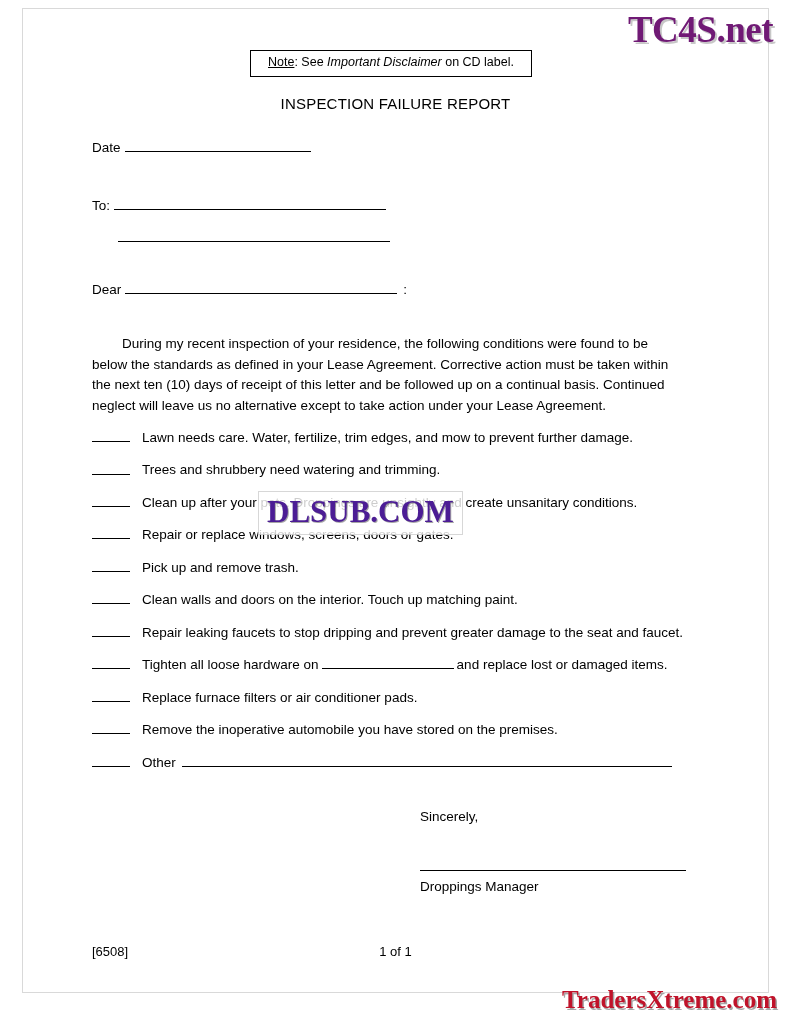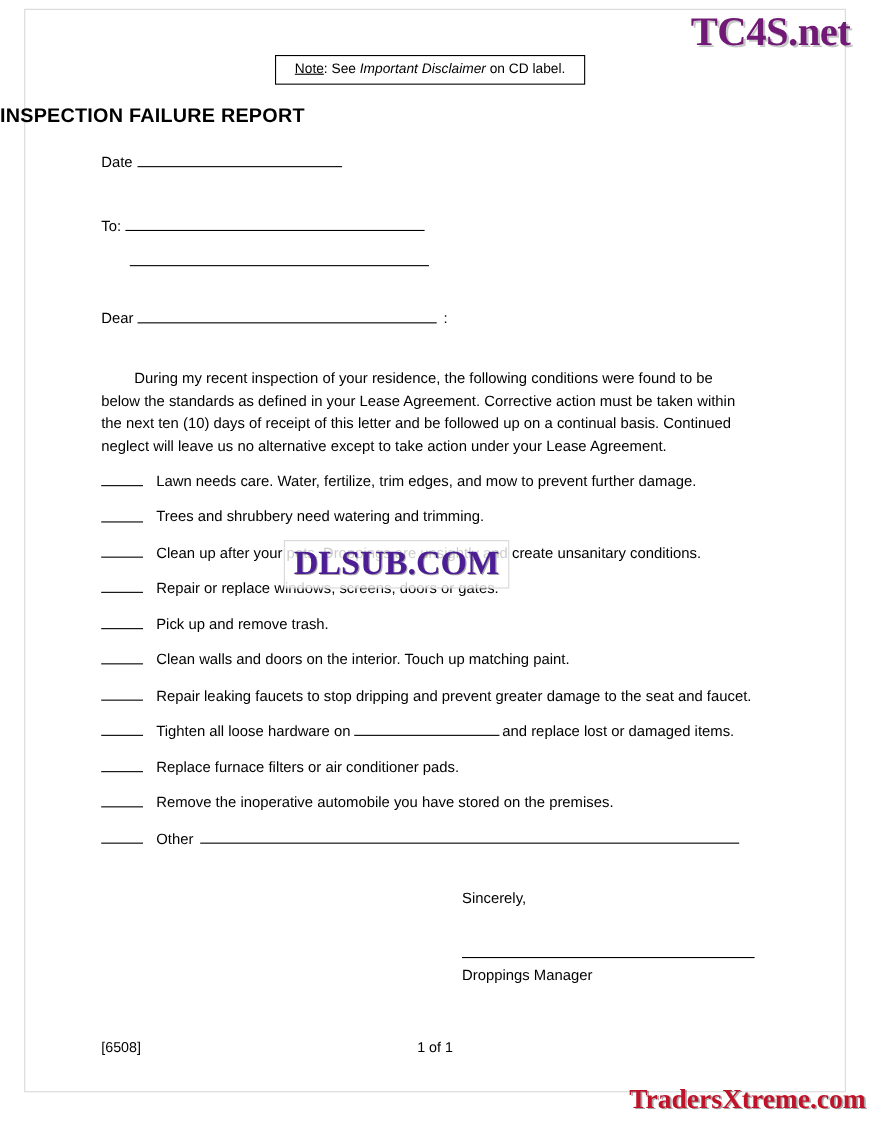--- a/index.html
+++ b/index.html
@@ -62,22 +62,23 @@
     line-height: 1.1;
   }
   .note-box .u { text-decoration: underline; }
   .note-box .it { font-style: italic; }
 
   .doc-title {
     position: absolute;
     left: 0;
     top: 95px;
     width: 100%;
-    font-size: 18px;
-    font-weight: bold;
+    text-align: center;
+    font-size: 15px;
+    font-weight: normal;
     letter-spacing: 0.2px;
   }
 
   .row {
     position: absolute;
     font-size: 13.5px;
     line-height: 1.45;
     white-space: nowrap;
   }
   .label { display: inline-block; }
@@ -204,21 +205,21 @@
     font-weight: bold;
     font-size: 31px;
     color: #4c1d95;
     text-shadow: 1px 1px 0 rgba(0,0,0,0.35);
     letter-spacing: 0px;
   }
 
   
   .wm-bottom {
     position: absolute;
-    right: 4px;
+    right: 14px;
     bottom: 10px;
     z-index: 6;
   }
   .wm-bottom span {
     font-family: "Liberation Serif", serif;
     font-weight: bold;
     font-size: 25px;
     color: #c0132a;
     text-shadow: 1.5px 1.5px 0 rgba(0,0,0,0.35);
   }

